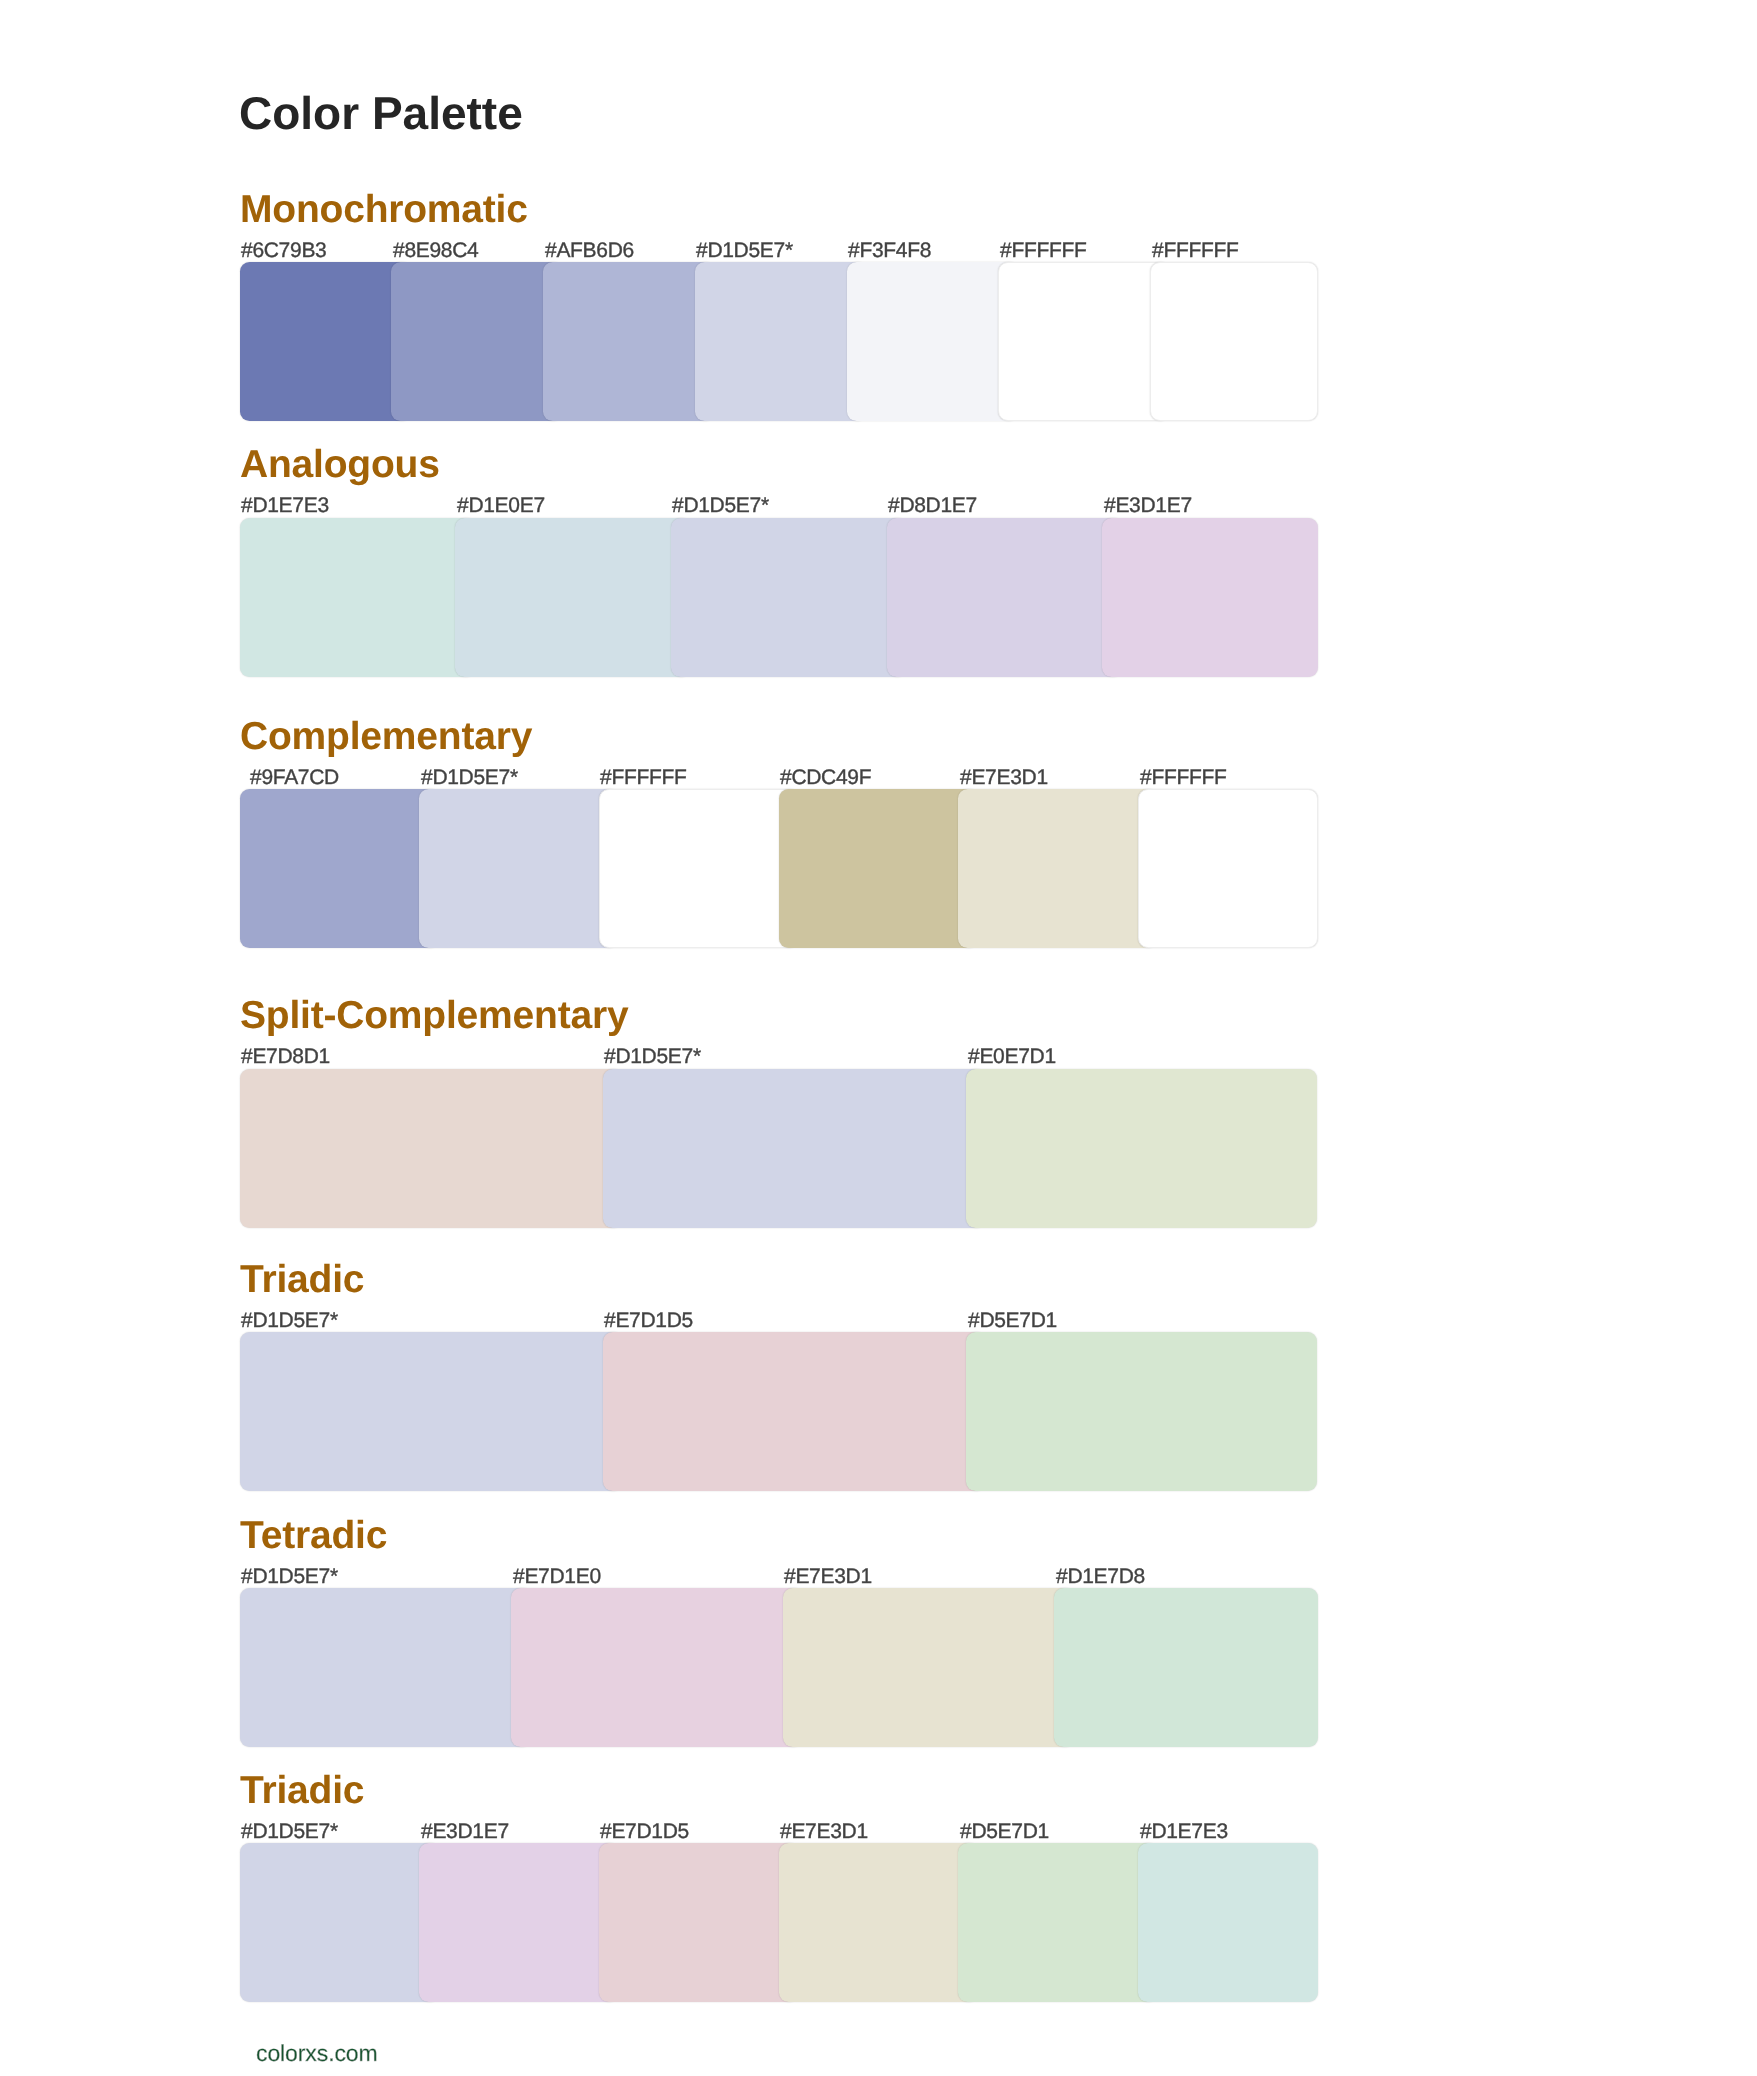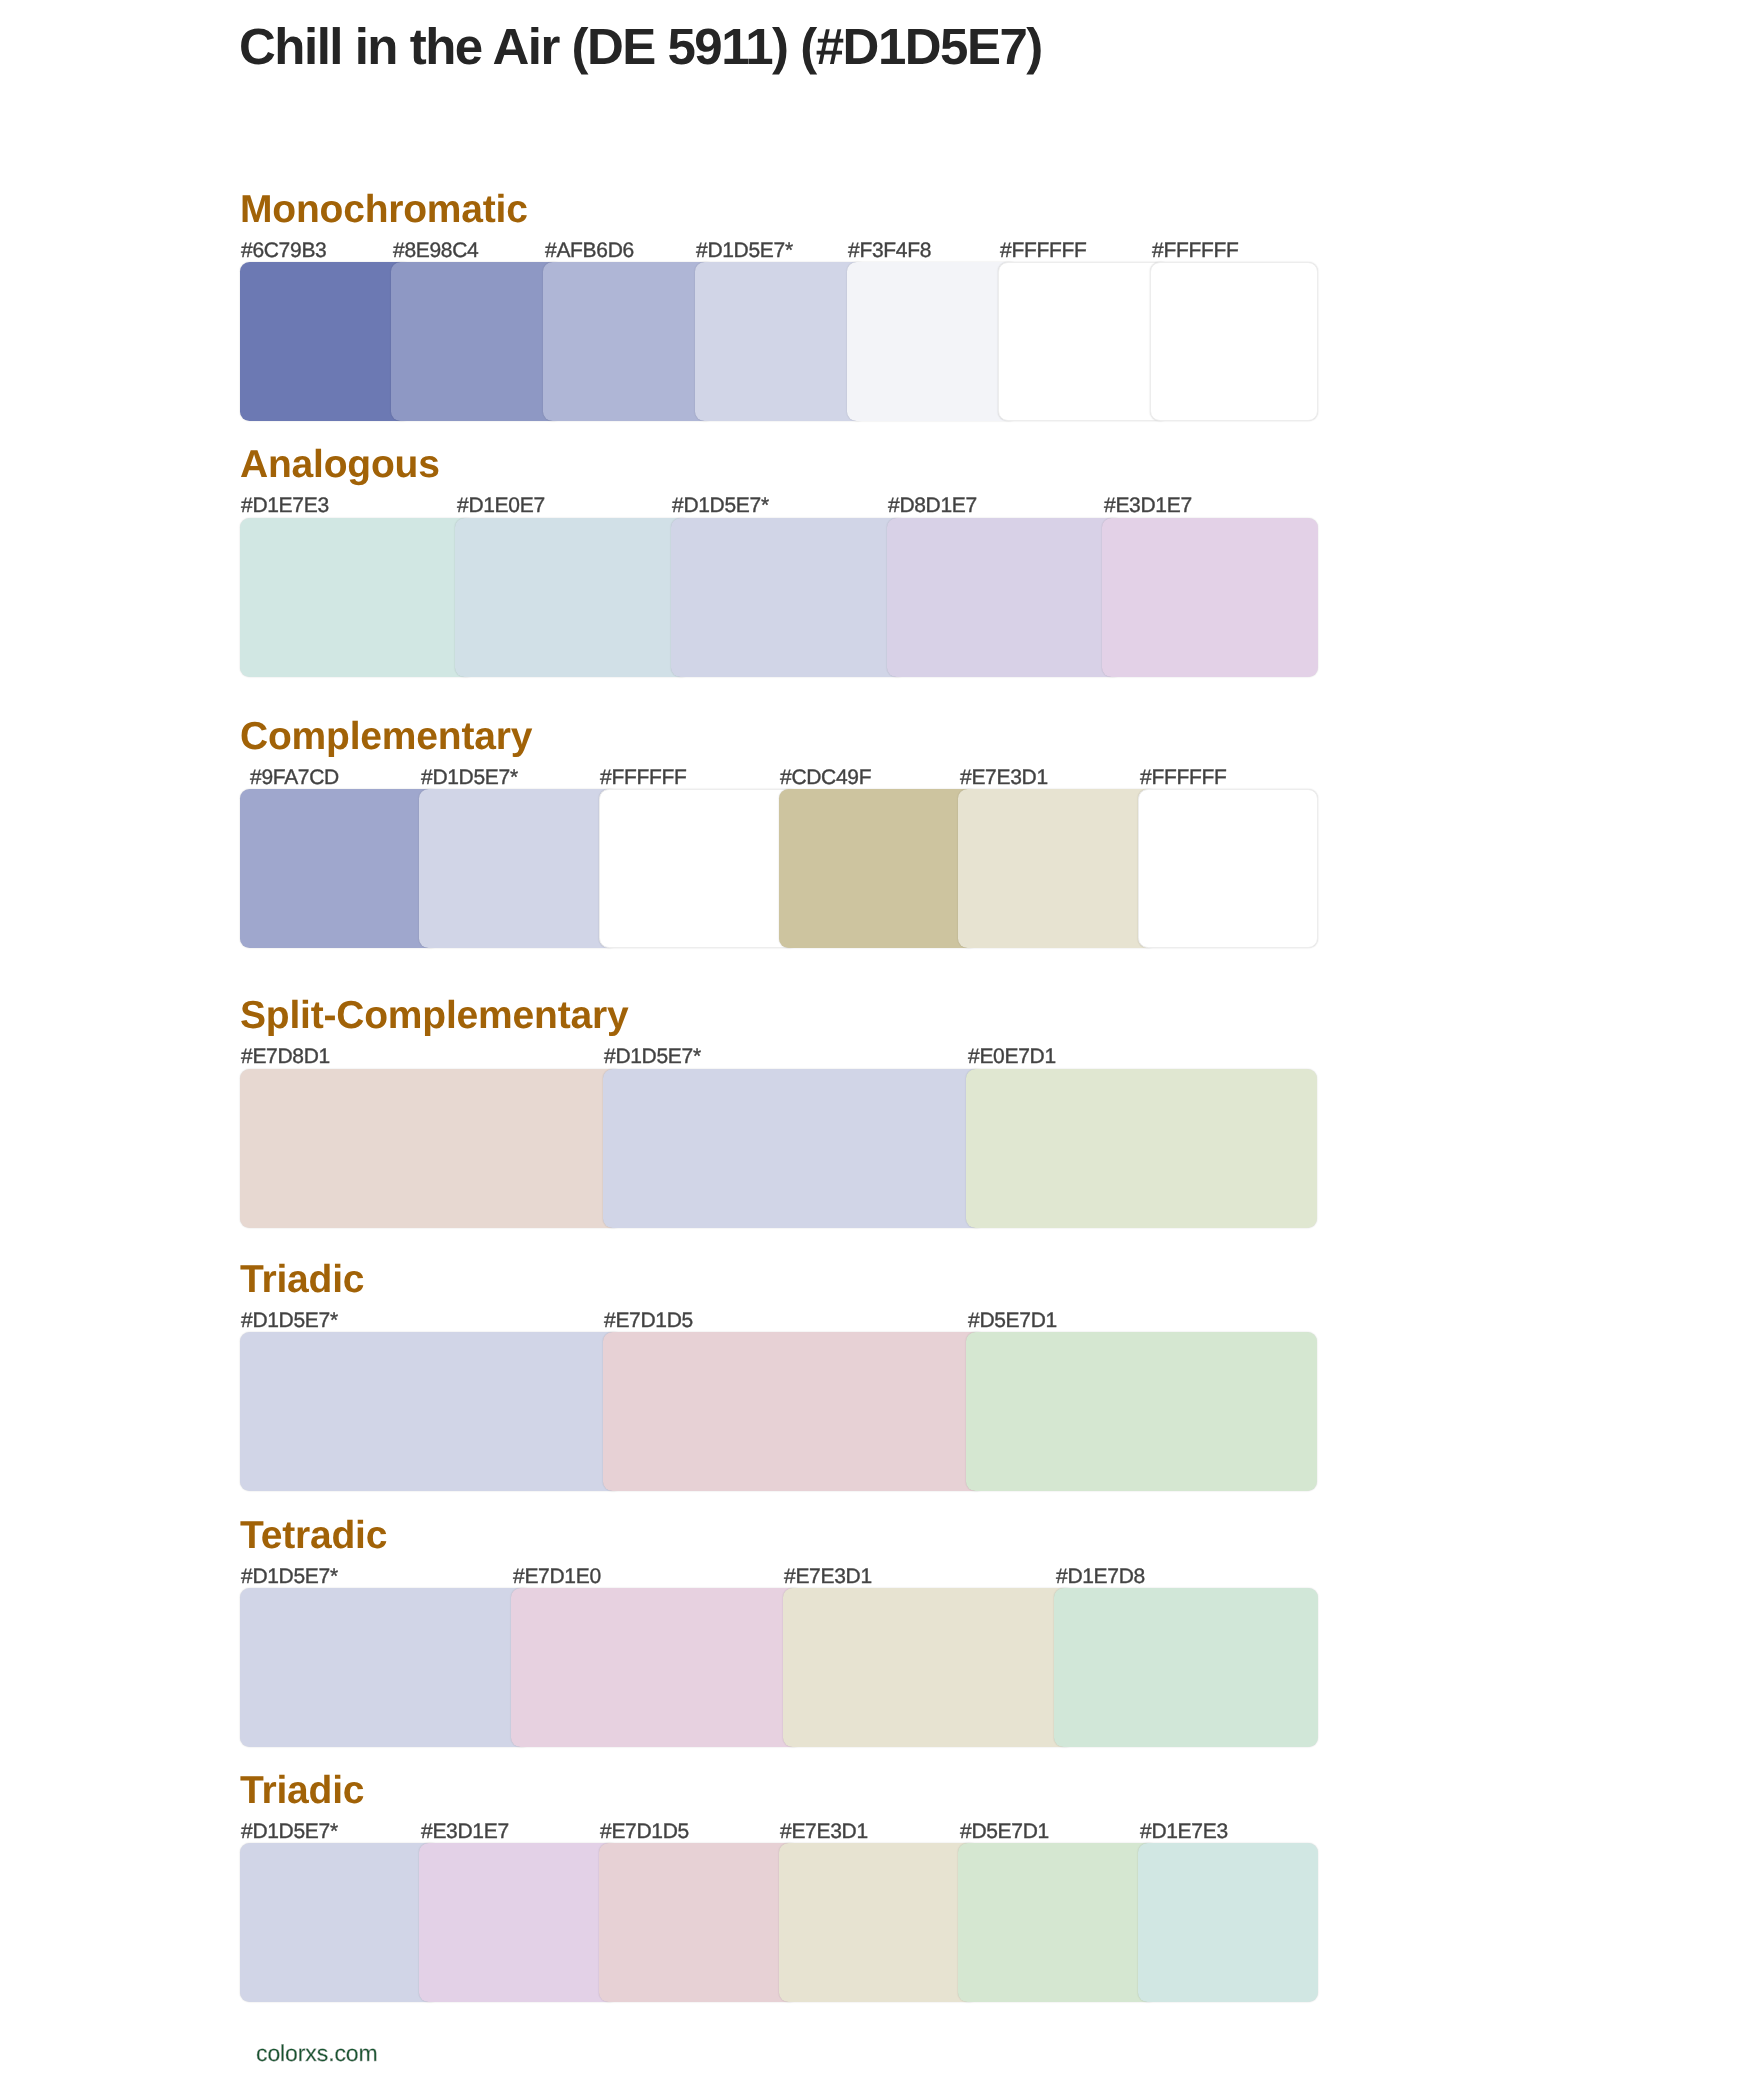--- a/index.html
+++ b/index.html
@@ -37,21 +37,21 @@
   .footer{
     position:absolute;left:256px;
     font-size:23px;font-weight:400;color:#14532d;-webkit-text-stroke:0.4px #a5a5a5;
     letter-spacing:-0.1px;white-space:nowrap;
   }
 </style>
 </head>
 <body>
 
 <div class="page">
-  <div class="title" style="top:17px">Chill in the Air (DE 5911) (#D1D5E7)</div>
+  <div class="subtitle" style="top:86px">Color Palette</div>
   <div class="section">
     <div class="sec-name" style="top:188px">Monochromatic</div>
     <div class="swatch-row">
       <div class="swatch" style="left: 240px; top: 262px; width: 172px; height: 159px; background-color: rgb(108, 121, 179);"></div>
       <div class="swatch" style="left: 391px; top: 262px; width: 172px; height: 159px; background-color: rgb(142, 152, 196);"></div>
       <div class="swatch" style="left: 543px; top: 262px; width: 172px; height: 159px; background-color: rgb(175, 182, 214);"></div>
       <div class="swatch" style="left: 695px; top: 262px; width: 172px; height: 159px; background-color: rgb(209, 213, 231);"></div>
       <div class="swatch" style="left: 847px; top: 262px; width: 172px; height: 159px; background-color: rgb(243, 244, 248);"></div>
       <div class="swatch swatch-outlined" style="left: 998px; top: 262px; width: 172px; height: 159px; background-color: rgb(255, 255, 255);"></div>
       <div class="swatch swatch-outlined" style="left: 1150px; top: 262px; width: 168px; height: 159px; background-color: rgb(255, 255, 255);"></div>

